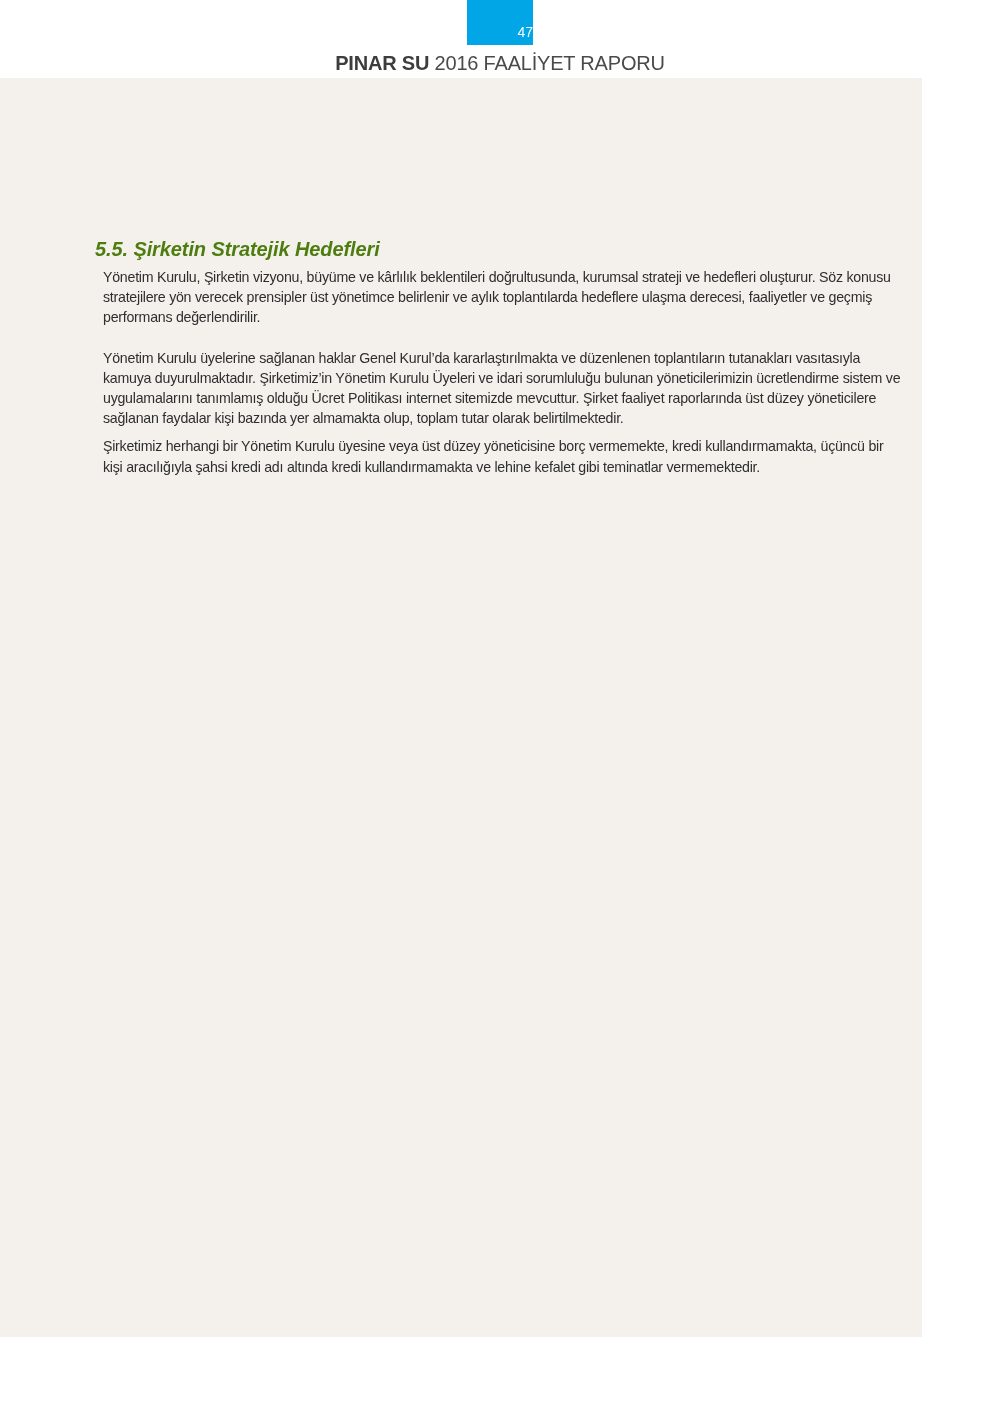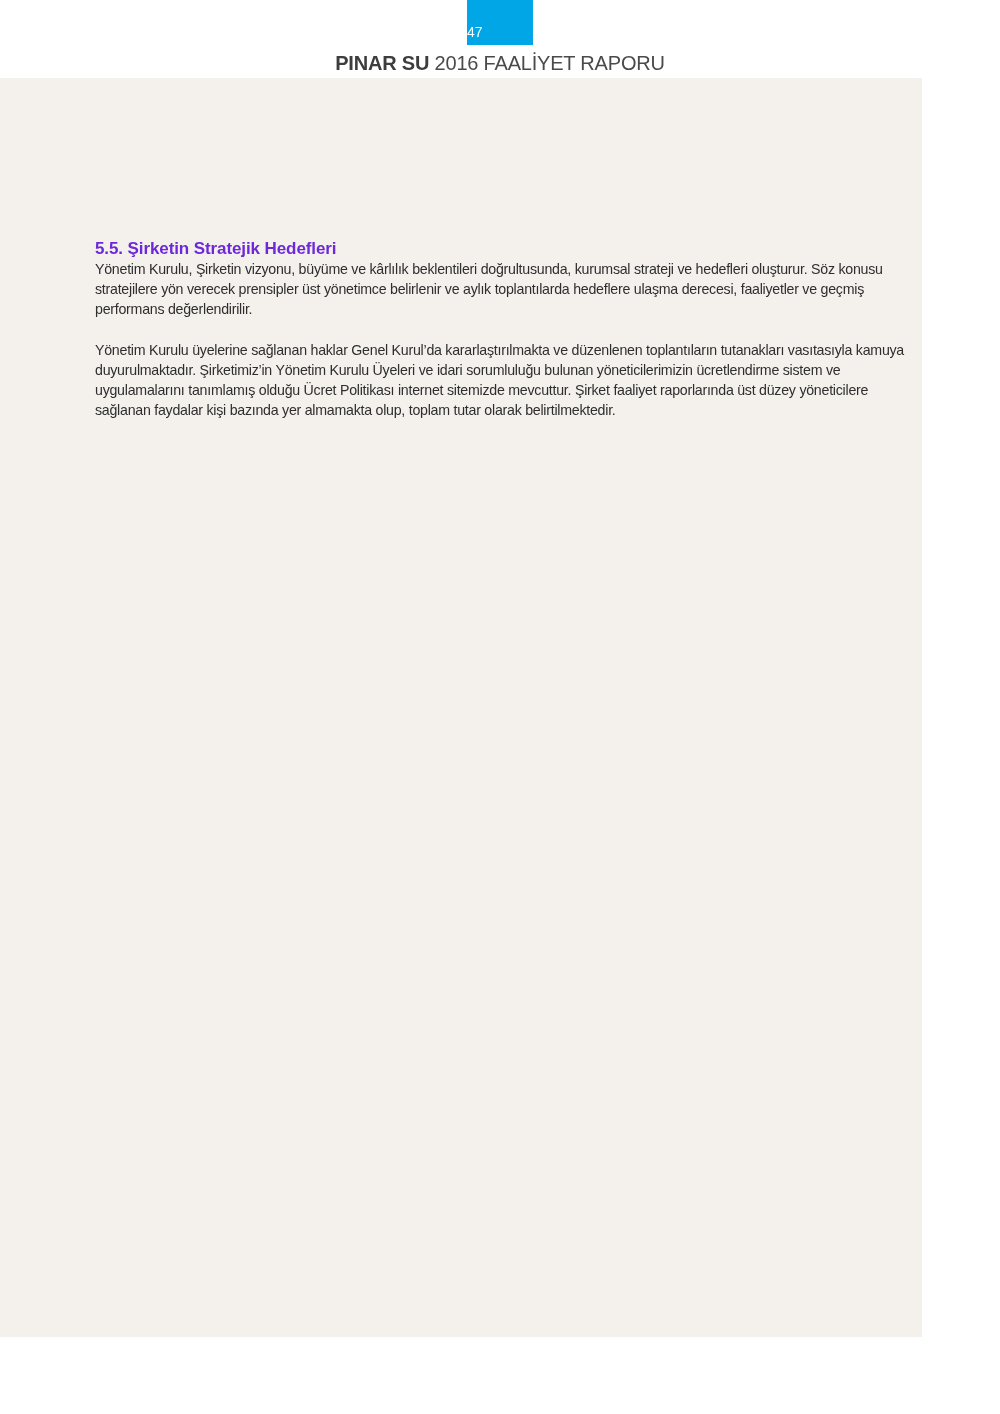--- a/index.html
+++ b/index.html
@@ -3,38 +3,38 @@
 <meta charset="utf-8">
 <style>
   html, body { margin:0; padding:0; }
   body {
     width:1000px; height:1414px; background:#ffffff; position:relative; overflow:hidden;
     font-family:"Liberation Sans", sans-serif; color:#2b2b2b;
   }
   .page-tab {
     position:absolute; left:467px; top:0; width:66px; height:45px;
     background:#00a6e6; color:#ffffff; font-size:14px;
-    display:flex; align-items:flex-end; justify-content:flex-start; padding-bottom:5px; box-sizing:border-box;
+    display:flex; align-items:flex-end; justify-content:flex-end; padding-bottom:5px; box-sizing:border-box;
   }
   .running-header {
     position:absolute; left:0; top:52px; width:1000px; text-align:center;
     font-size:20px; color:#4a4a4a; letter-spacing:-0.2px;
   }
   .running-header .brand { font-weight:bold; color:#3d3d3d; }
   .panel {
     position:absolute; left:0; top:78px; width:922px; height:1259px; background:#f4f1ed;
   }
   .content {
     position:absolute; left:95px; top:239px; width:815px;
     font-size:14.2px; line-height:20.2px; color:#2e2e2e; letter-spacing:-0.25px;
   }
   .content h2 {
-    margin:0; font-size:17px; font-weight:bold; color:#6d28d9; line-height:20px; letter-spacing:-0.1px;
+    margin:0; font-size:20px; font-weight:bold; color:#4d7c0f; line-height:20px; letter-spacing:-0.1px;font-style:italic;
   }
-  .content p { margin:0; }
+  .content p { margin:8px; }
   .section { margin-bottom:20px; }
   .para-gap { margin-top:20px; }
 </style>
 </head>
 <body>
 
 <div class="page-tab">
   <span>47</span>
 </div>
 
@@ -44,14 +44,15 @@
 
 <div class="panel"></div>
 
 <div class="content">
   <div class="section">
     <h2>5.5. Şirketin Stratejik Hedefleri</h2>
     <p>Yönetim Kurulu, Şirketin vizyonu, büyüme ve kârlılık beklentileri doğrultusunda, kurumsal strateji ve hedefleri oluşturur. Söz konusu stratejilere yön verecek prensipler üst yönetimce belirlenir ve aylık toplantılarda hedeflere ulaşma derecesi, faaliyetler ve geçmiş performans değerlendirilir.</p>
   </div>
   <div class="section">
     <p>Yönetim Kurulu üyelerine sağlanan haklar Genel Kurul’da kararlaştırılmakta ve düzenlenen toplantıların tutanakları vasıtasıyla kamuya duyurulmaktadır. Şirketimiz’in Yönetim Kurulu Üyeleri ve idari sorumluluğu bulunan yöneticilerimizin ücretlendirme sistem ve uygulamalarını tanımlamış olduğu Ücret Politikası internet sitemizde mevcuttur. Şirket faaliyet raporlarında üst düzey yöneticilere sağlanan faydalar kişi bazında yer almamakta olup, toplam tutar olarak belirtilmektedir.</p>
+    <p class="para-gap">Şirketimiz herhangi bir Yönetim Kurulu üyesine veya üst düzey yöneticisine borç vermemekte, kredi kullandırmamakta, üçüncü bir kişi aracılığıyla şahsi kredi adı altında kredi kullandırmamakta ve lehine kefalet gibi teminatlar vermemektedir.</p>
   </div>
 </div>
 
 </body></html>

